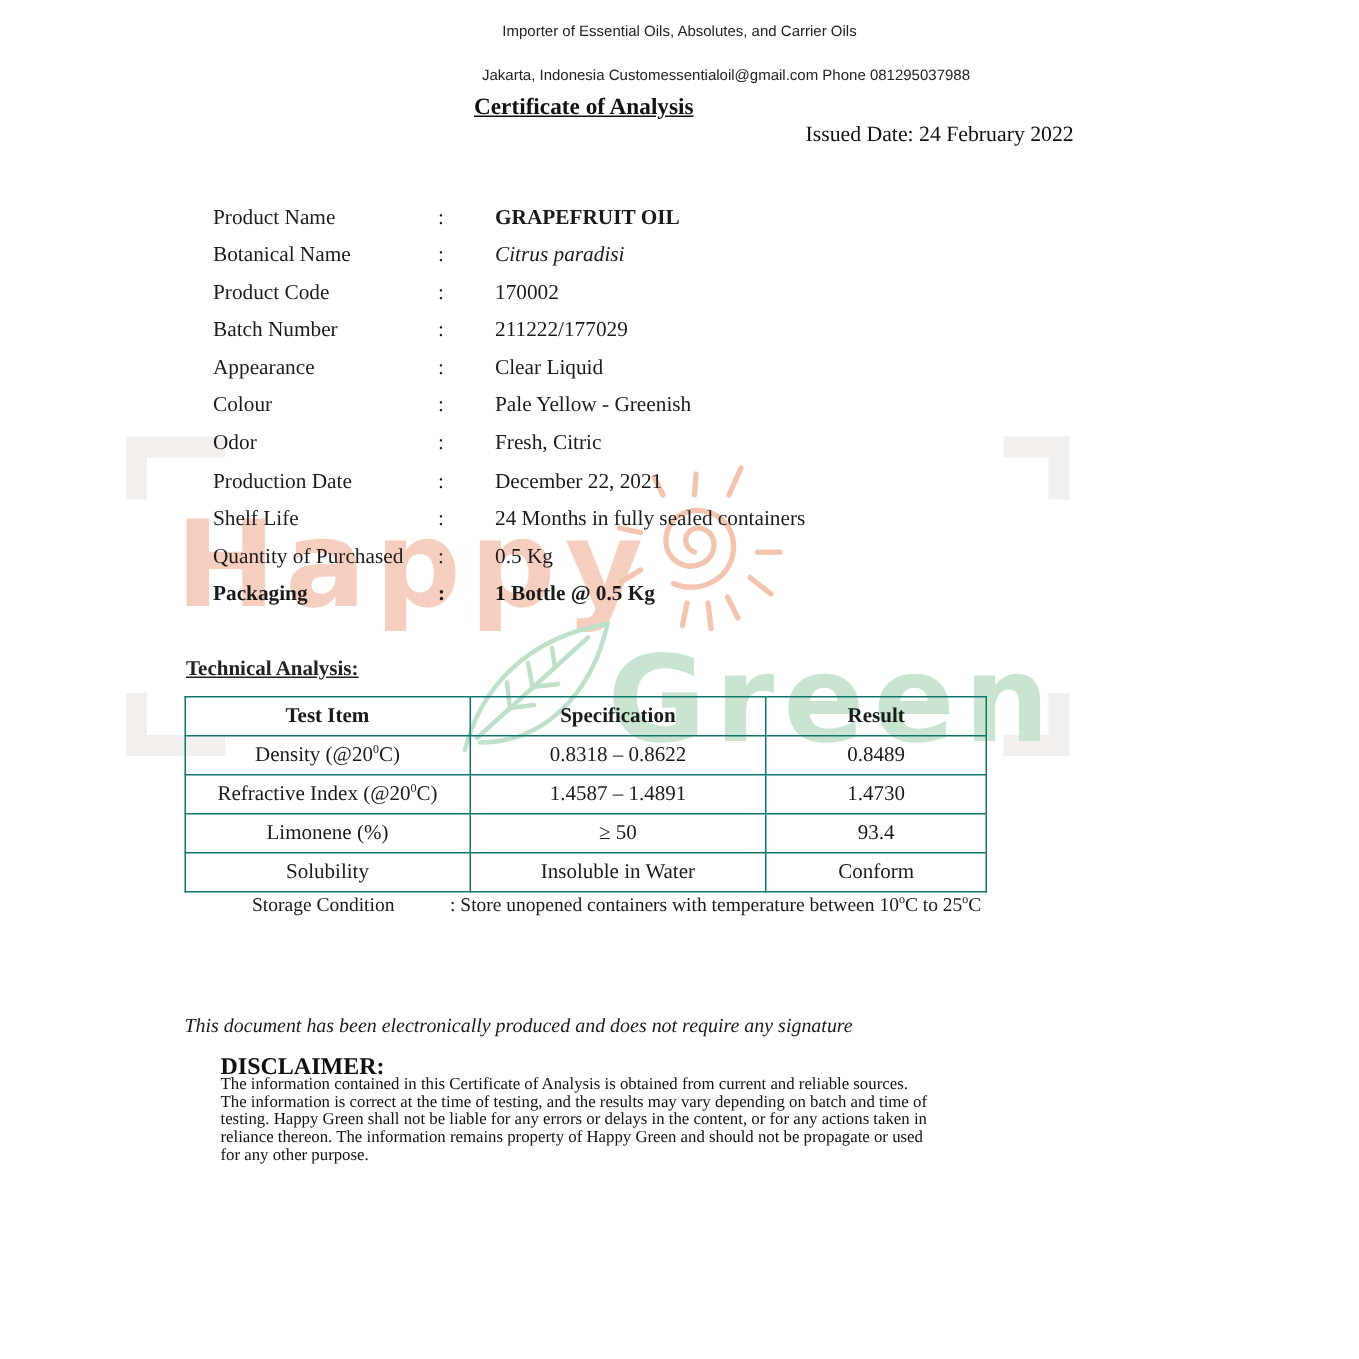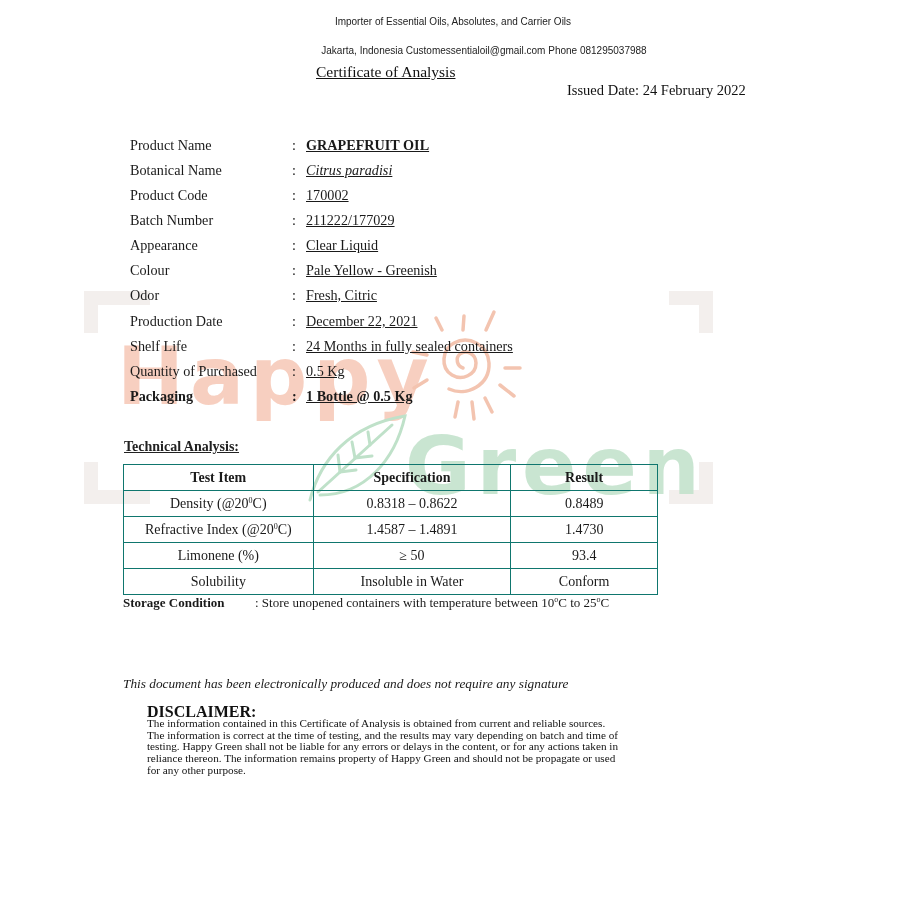--- a/index.html
+++ b/index.html
@@ -1,34 +1,34 @@
 <!DOCTYPE html>
 <html><head>
 <meta charset="utf-8">
 <style>
   html, body { margin:0; padding:0; background:#ffffff; }
   body { width:906px; height:906px; position:relative; overflow:hidden; font-family:"Liberation Serif", serif; color:#1a1a1a; }
   .abs { position:absolute; }
   .header { left:0; width:906px; text-align:center; font-family:"Liberation Sans", sans-serif; font-size:10px; line-height:13px; color:#222; }
-  .title { left:316px; top:63px; font-size:15.5px; font-weight:normal; text-decoration:underline; color:#111; }
-  .issued { left:537px; top:82px; font-size:14.5px; color:#111;margin-left:30px; }
+  .title { left:316px; top:63px; font-size:15.5px; font-weight:bold; text-decoration:underline; color:#111; }
+  .issued { left:537px; top:82px; font-size:14.5px; color:#111; }
   .watermark { left:0; top:0; width:906px; height:906px; pointer-events:none; }
   .field-row { position:absolute; left:130px; font-size:14.2px; height:20px; line-height:20px; }
-  .field-label { position:absolute; left:0; white-space:nowrap;text-align:right; }
+  .field-label { position:absolute; left:12px; white-space:nowrap;text-align:right; }
   .field-colon { position:absolute; left:162px; }
-  .field-value { position:absolute; left:176px; white-space:nowrap;text-decoration:underline; }
+  .field-value { position:absolute; left:200px; white-space:nowrap; }
   .bold { font-weight:bold; }
   .italic { font-style:italic; }
   .ta-title { left:124px; top:439px; font-size:14px; font-weight:bold; text-decoration:underline; color:#222; }
   table.analysis { position:absolute; left:123px; top:464px; width:535px; border-collapse:collapse; font-size:14px; }
   table.analysis td, table.analysis th { border:1px solid #0f766e; height:25px; padding:0; text-align:center; font-weight:normal; }
   table.analysis th { font-weight:bold; }
   table.analysis col.c1 { width:190px; } table.analysis col.c2 { width:198px; } table.analysis col.c3 { width:147px; }
   .storage { left:123px; top:595px; font-size:13px; white-space:nowrap; }
-  .storage .lbl { font-weight:bold; display:inline-block; width:132px; }
+  .storage .lbl { font-weight:normal; display:inline-block; width:132px;margin-left:45px; }
   .esign { left:123px; top:676px; font-size:13.3px; font-style:italic; }
   .disclaimer { left:147px; top:706px; width:520px; font-size:11.2px; line-height:11.8px; color:#111; }
   .disclaimer .dh { font-weight:bold; font-size:16px; }
   sup { font-size:8px; vertical-align:5px; line-height:0; }
 </style>
 </head>
 <body>
 
 <svg class="abs watermark" viewBox="0 0 906 906" xmlns="http://www.w3.org/2000/svg">
 

